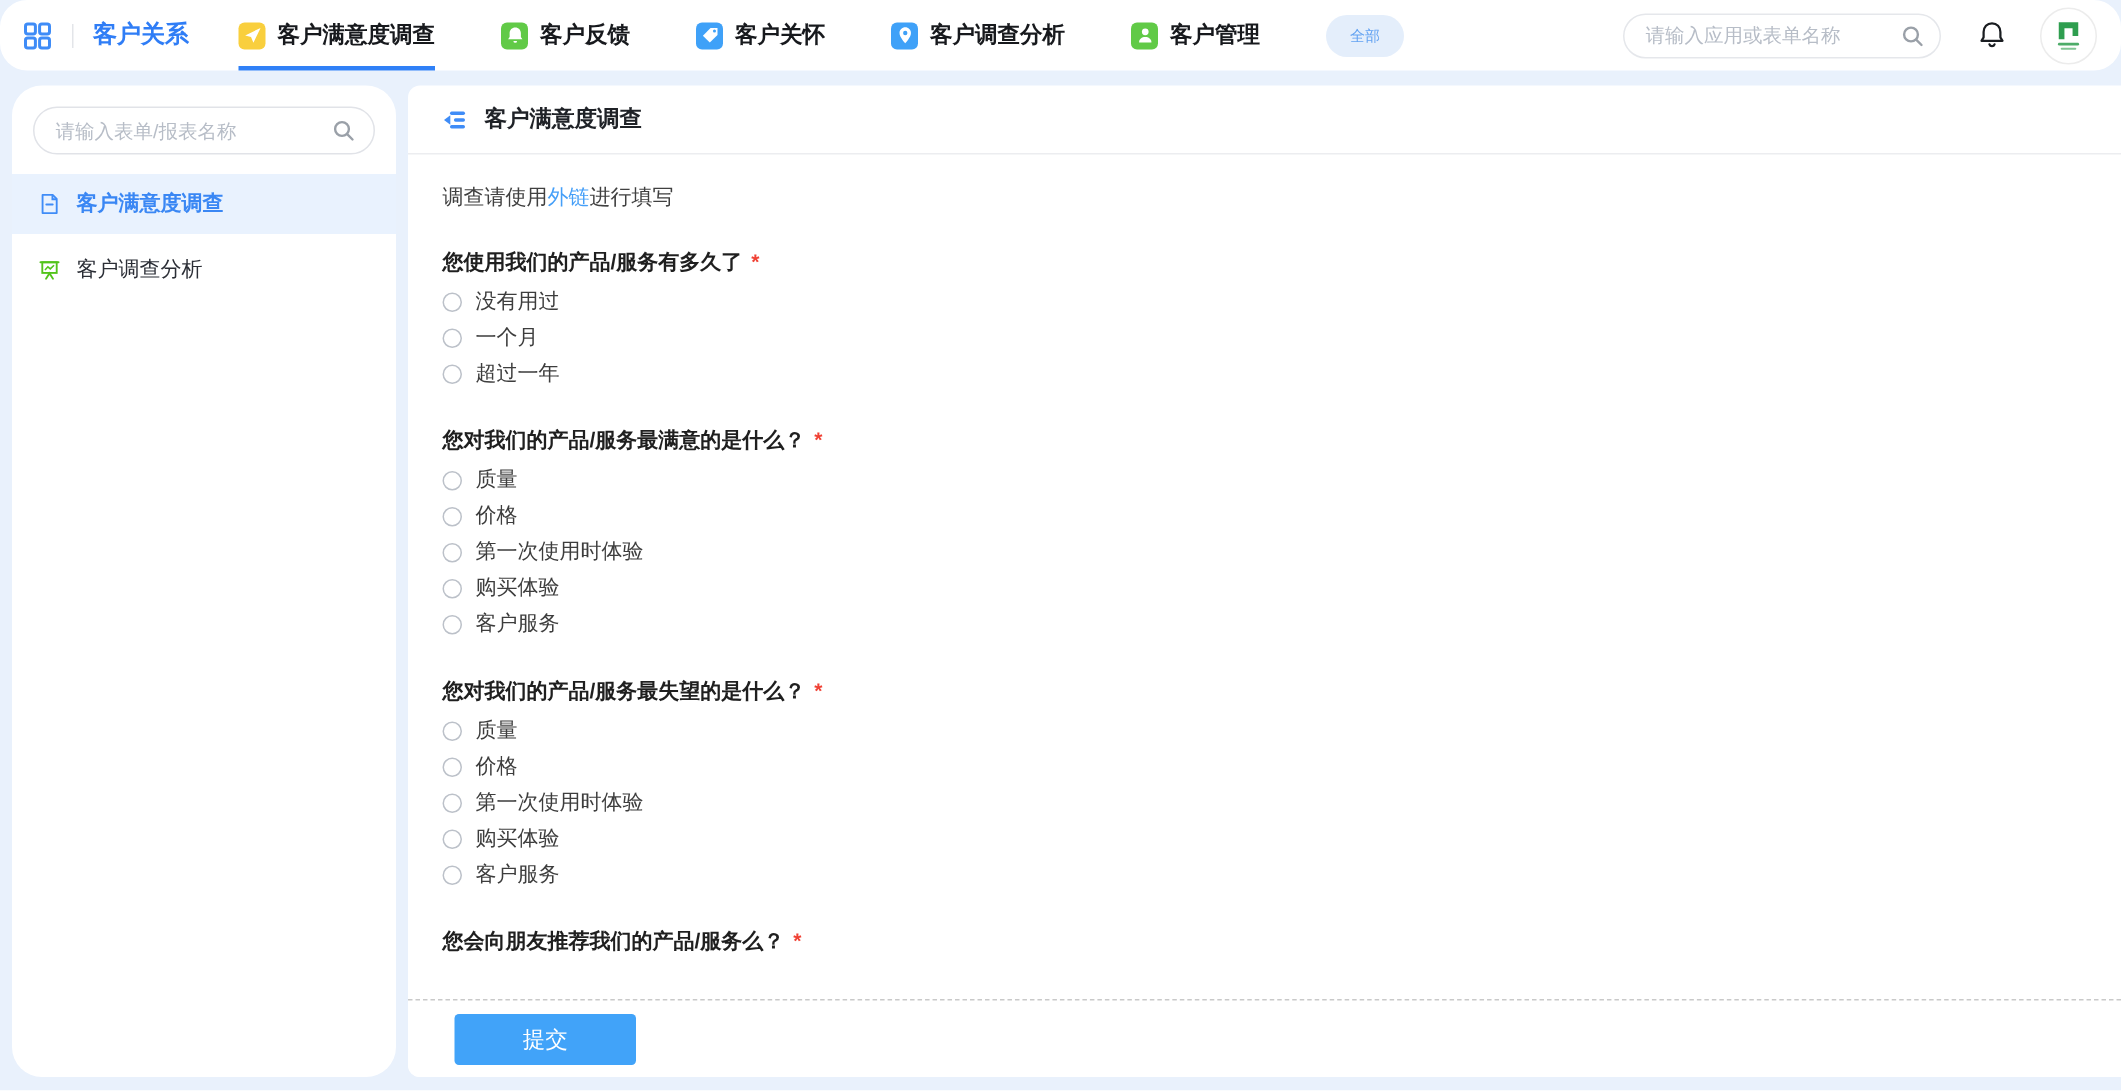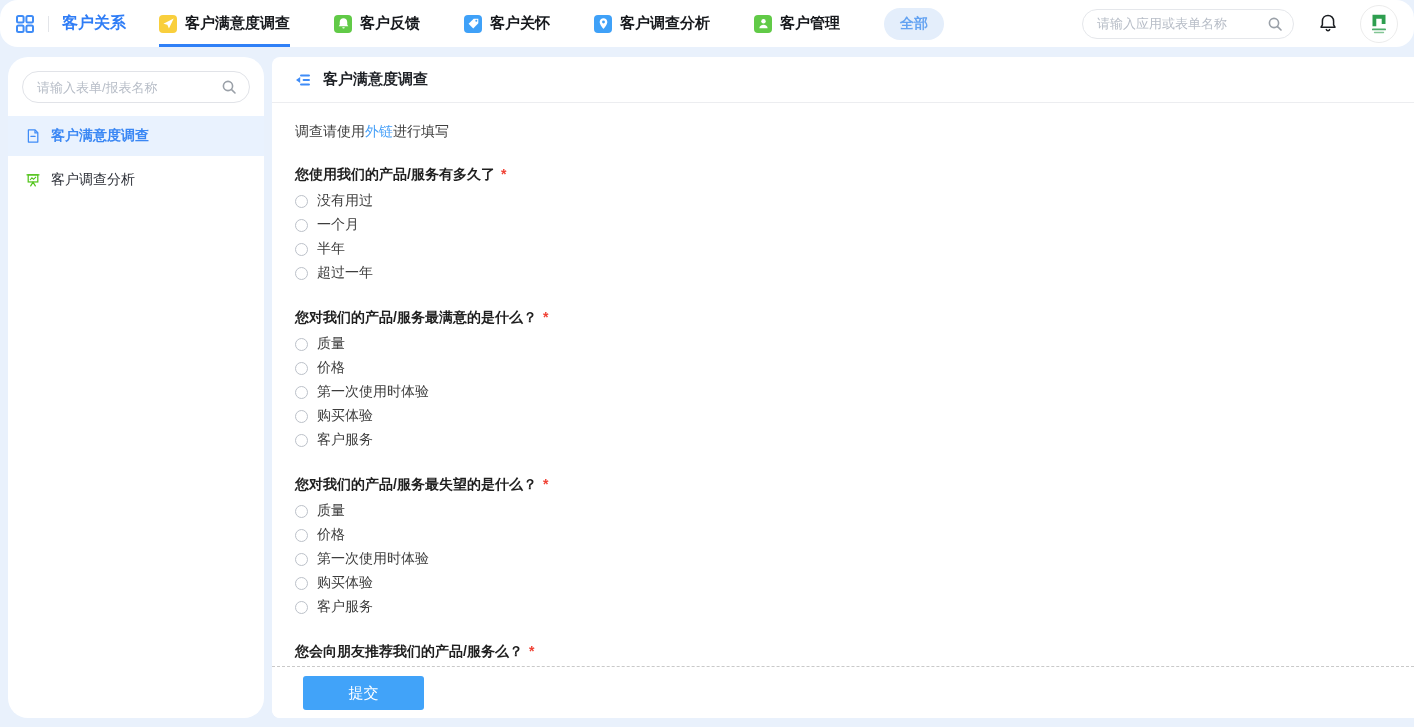--- a/index.html
+++ b/index.html
@@ -10,21 +10,21 @@
   
   .topbar { height:47px; background:#fff; display:flex; align-items:center; padding:0 16px 0 14px;border-radius:18px; }
   .grid-icon { display:flex; cursor:pointer; }
   .top-divider { width:1px; height:16px; background:#e3e5e9; margin:0 13px 0 12px; }
   .workspace { color:var(--brand,#2f7df6); font-size:16px; font-weight:bold; margin-right:33px; cursor:pointer; white-space:nowrap; }
   .tabs { display:flex; height:47px; align-items:stretch; }
   .tab { display:flex; align-items:center; gap:8px; margin-right:44px; border-bottom:3px solid transparent; padding-top:3px; cursor:pointer; white-space:nowrap; }
   .tab.active { border-bottom-color:var(--underline,#2f80f7); }
   .tab-icon { width:18px; height:18px; border-radius:4px; display:flex; align-items:center; justify-content:center; flex:none; }
   .tab-label { font-size:15px; color:#17191d; font-weight:600; }
-  .all-pill { background:var(--pillBg,#e4eefb); color:var(--pillText,#64a3f2); font-size:14px; padding:7px 16px; border-radius:16px; cursor:pointer; white-space:nowrap;font-weight:bold; }
+  .all-pill { background:var(--pillBg,#e4eefb); color:var(--pillText,#64a3f2); font-size:10px; padding:7px 16px; border-radius:16px; cursor:pointer; white-space:nowrap; }
   .top-search { margin-left:auto; width:212px; height:30px; border:1px solid #e5e7eb; border-radius:16px; display:flex; align-items:center; padding:0 10px 0 14px; flex:none; }
   .top-search input, .side-search input { border:none; outline:none; flex:1; font-size:13px; color:#333; background:transparent; min-width:0; font-family:inherit; }
   .top-search input::placeholder, .side-search input::placeholder { color:#b7bdc7; }
   .bell-btn { margin:0 22px 0 24px; display:flex; cursor:pointer; }
   .avatar { width:38px; height:38px; border-radius:50%; border:1px solid #ececec; display:flex; flex-direction:column; align-items:center; justify-content:center; cursor:pointer; overflow:hidden; }
 
   
   .page { display:flex; height:680px; padding:10px 0 9px 8px; }
   .sidebar { width:256px; flex:none; background:#fff; border-radius:20px; }
   .side-search { margin:14px 14px 13px; height:32px; border:1px solid #e1e3e8; border-radius:16px; display:flex; align-items:center; padding:0 12px 0 14px; }
@@ -200,24 +200,20 @@
                 <div class="option">
                   <span class="radio"></span>
                   <span>没有用过</span>
                 </div>
                 <div class="option">
                   <span class="radio"></span>
                   <span>一个月</span>
                 </div>
                 <div class="option">
                   <span class="radio"></span>
-                  <span>半年</span>
-                </div>
-                <div class="option">
-                  <span class="radio"></span>
                   <span>超过一年</span>
                 </div>
               </div>
             </div>
             <div class="question">
               <div class="q-title"><span>您对我们的产品/服务最满意的是什么？</span><span class="q-star">*</span></div>
               <div class="options">
                 <div class="option">
                   <span class="radio"></span>
                   <span>质量</span>

